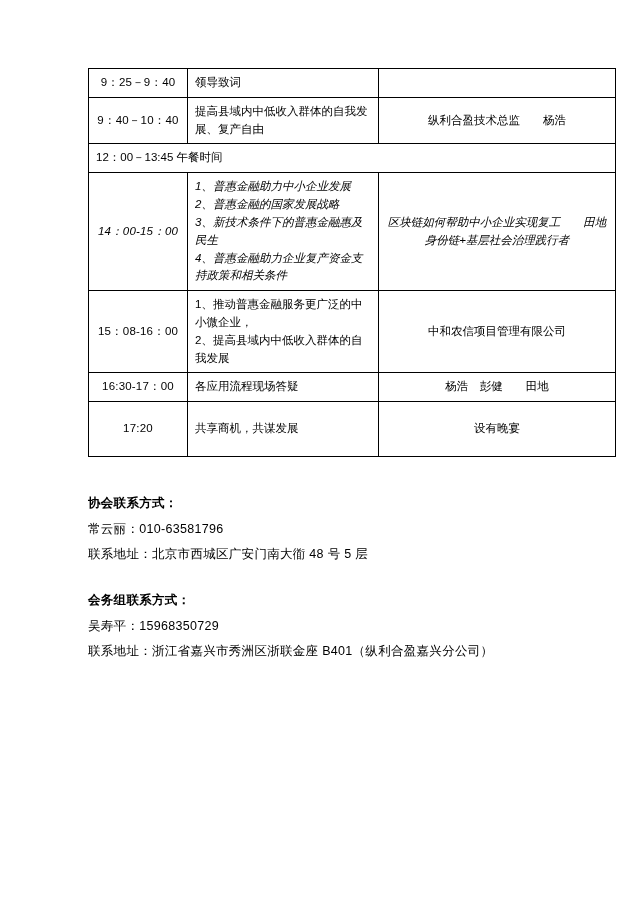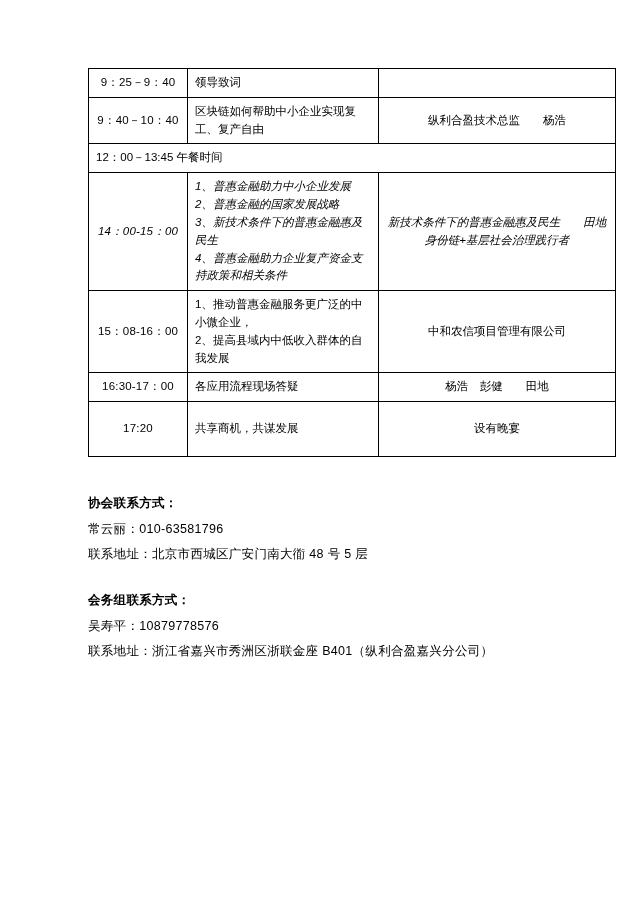--- a/index.html
+++ b/index.html
@@ -94,41 +94,41 @@
     <tbody>
 
       <tr>
         <td class="col-time">9：25－9：40</td>
         <td class="col-topic">领导致词</td>
         <td class="col-speaker"></td>
       </tr>
 
       <tr>
         <td class="col-time">9：40－10：40</td>
-        <td class="col-topic">区块链如何帮助中小企业实现复工、复产自由</td>
+        <td class="col-topic">提高县域内中低收入群体的自我发展、复产自由</td>
         <td class="col-speaker">纵利合盈技术总监　　杨浩</td>
       </tr>
 
 
       <tr>
         <td class="full-row" colspan="3">12：00－13:45 午餐时间</td>
       </tr>
 
       <tr>
         <td class="col-time tall">14：00-15：00</td>
         <td class="col-topic tall">
           <div class="topic-lines">
             <div>1、普惠金融助力中小企业发展</div>
             <div>2、普惠金融的国家发展战略</div>
             <div>3、新技术条件下的普惠金融惠及民生</div>
             <div>4、普惠金融助力企业复产资金支持政策和相关条件</div>
           </div>
         </td>
         <td class="col-speaker tall">
-          <div>新技术条件下的普惠金融惠及民生　　田地</div>
+          <div>区块链如何帮助中小企业实现复工　　田地</div>
           <div>身份链+基层社会治理践行者</div>
         </td>
       </tr>
 
       <tr>
         <td class="col-time">15：08-16：00</td>
         <td class="col-topic">
           <div class="topic-lines">
             <div>1、推动普惠金融服务更广泛的中小微企业，</div>
             <div>2、提高县域内中低收入群体的自我发展</div>
@@ -158,19 +158,19 @@
   <div class="contacts">
 
     <div class="group">
       <div class="heading">协会联系方式：</div>
       <div class="row">常云丽：010-63581796</div>
       <div class="row">联系地址：北京市西城区广安门南大衜 48 号 5 层</div>
     </div>
 
     <div class="group">
       <div class="heading">会务组联系方式：</div>
-      <div class="row">吴寿平：10879778576</div>
+      <div class="row">吴寿平：15968350729</div>
       <div class="row">联系地址：浙江省嘉兴市秀洲区浙联金座 B401（纵利合盈嘉兴分公司）</div>
     </div>
 
   </div>
 
 </div>
 
 </body></html>

